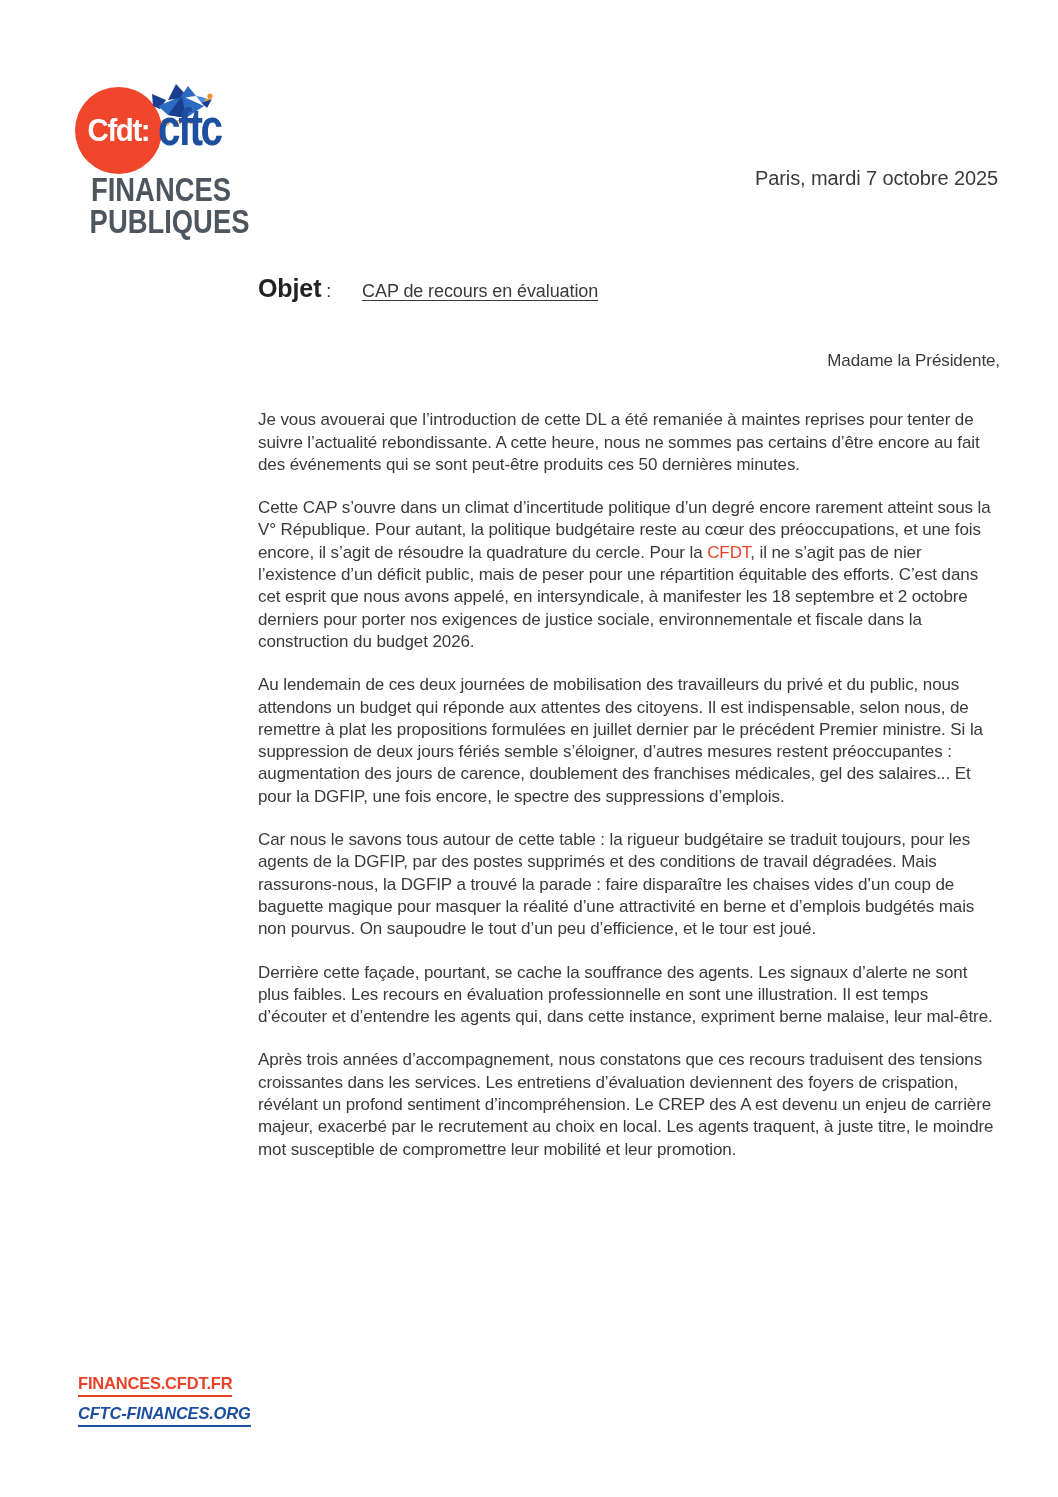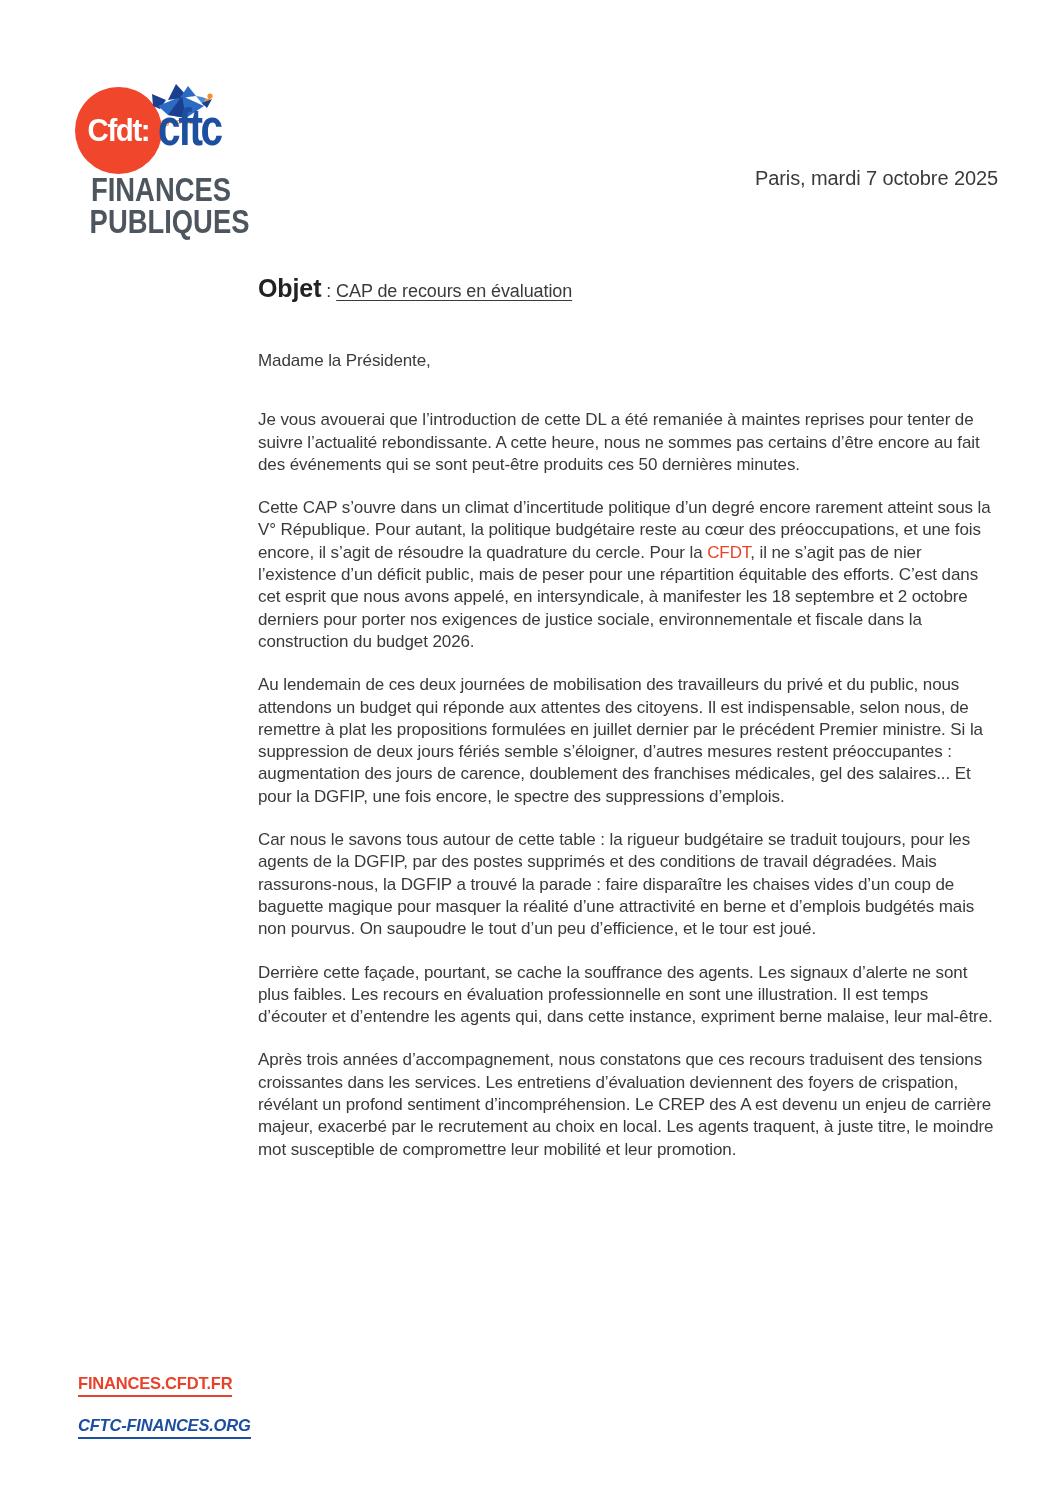--- a/index.html
+++ b/index.html
@@ -59,29 +59,29 @@
   }
 
   
   .content{
     position:absolute;left:258px;top:275px;width:742px;
     font-size:17px;line-height:22.3px;letter-spacing:-0.1px;color:var(--ink);
     text-align:left;
   }
   .subject{margin:0 0 46px 0;font-size:18px;line-height:26px;}
   .subject-label{font-weight:bold;font-size:25px;color:#222;}
-  .subject-value{text-decoration:underline;text-underline-offset:3px;}
-  .salutation{margin:0 0 37px 0;}
+  .subject-value{text-decoration:underline;text-underline-offset:3px;margin-left:26px;}
+  .salutation{margin:0 0 37px 0;text-align:right;}
   .content p.body{margin:0 0 21px 0;}
   .accent-word{color:var(--accent);margin-top:43px;}
 
   
   .footer{
     position:absolute;left:78px;top:1374px;
-    display:flex;flex-direction:column;align-items:flex-start;gap:19px;
+    display:flex;flex-direction:column;align-items:flex-start;gap:7px;
   }
   .footer .link{
     font-weight:bold;font-size:16.5px;letter-spacing:-0.2px;
     text-decoration:none;border-bottom:2px solid currentColor;padding-bottom:2px;
     cursor:pointer;white-space:nowrap;
   }
   .link-orange{color:var(--accent);}
   .link-blue{color:var(--blue);font-style:italic;}
 </style>
 </head>

